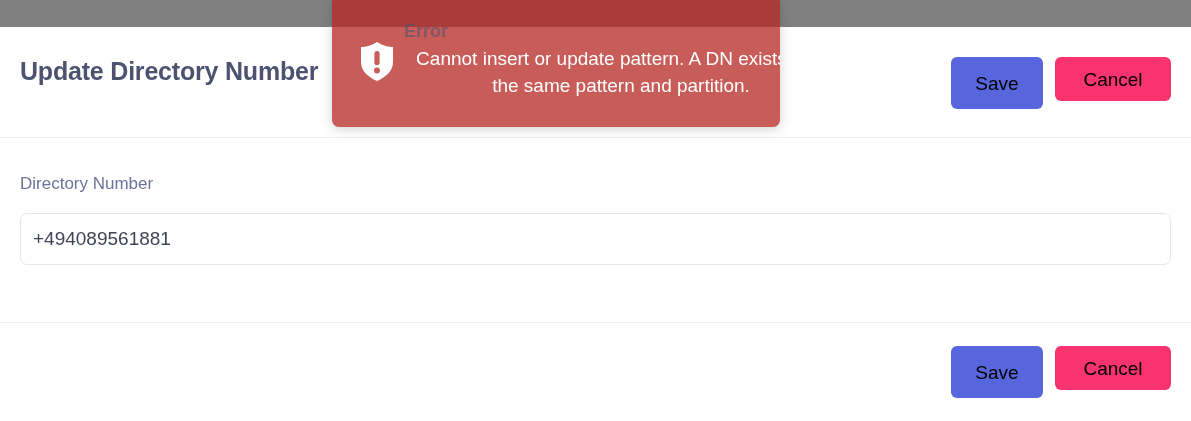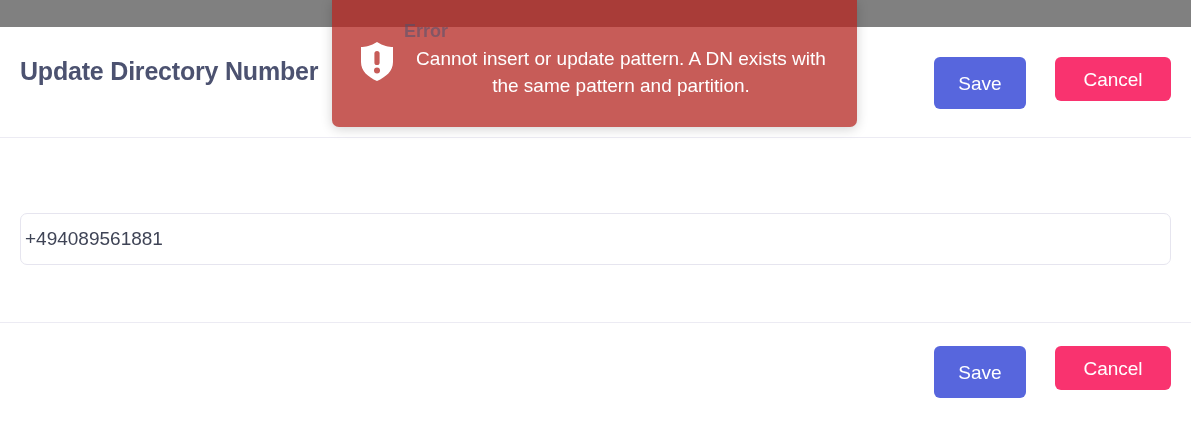--- a/index.html
+++ b/index.html
@@ -58,30 +58,29 @@
     right: 20px;
     top: 30px;
     display: flex;
     gap: 12px;
   }
 
   
   .btn {
     border: none;
     border-radius: 6px;
-    color: #ffffff;
+    color: #000000;
     font-family: "Liberation Sans", sans-serif;
     font-size: 19px;
     line-height: 1;
     cursor: pointer;
     padding: 0;
     display: flex;
     align-items: center;
     justify-content: center;
-    margin-left: 17px;
   }
   .btn-save {
     background: #5766dd;
     width: 92px;
     height: 52px;
   }
   .btn-cancel {
     background: #f9336f;
     width: 116px;
     height: 44px;
@@ -119,21 +118,21 @@
     top: 75px;
     width: 1151px;
     height: 52px;
     box-sizing: border-box;
     border: 1px solid #e6e5ef;
     border-radius: 7px;
     background: #ffffff;
     font-family: "Liberation Sans", sans-serif;
     font-size: 19px;
     color: #3f4456;
-    padding: 0 4px;
+    padding: 0 12px;
     outline: none;
   }
 
   
   .footer-row {
     position: absolute;
     left: 0;
     top: 296px;
     width: 1191px;
     height: 98px;
@@ -144,21 +143,21 @@
     top: 23px;
     display: flex;
     gap: 12px;
   }
 
   
   .toast {
     position: absolute;
     left: 332px;
     top: 0;
-    width: 525px;
+    width: 448px;
     height: 127px;
     border-radius: 0 0 7px 7px;
     background: #c75c58;
     box-shadow: 0 2px 12px rgba(0,0,0,0.18);
     overflow: hidden;
   }
   .toast-overlap {
     position: absolute;
     left: 0;
     top: 0;
@@ -207,20 +206,21 @@
 
     <div class="header-actions">
       <button class="btn btn-save">Save</button>
       <button class="btn btn-cancel">Cancel</button>
     </div>
   </div>
 
   <div class="divider divider-top"></div>
 
   <div class="form-area">
+    <div class="field-label">Directory Number</div>
     <input class="field-input" type="text" value="+494089561881" style="">
   </div>
 
   <div class="divider divider-bottom"></div>
 
   <div class="footer-row">
     <div class="footer-actions">
       <button class="btn btn-save">Save</button>
       <button class="btn btn-cancel">Cancel</button>
     </div>

